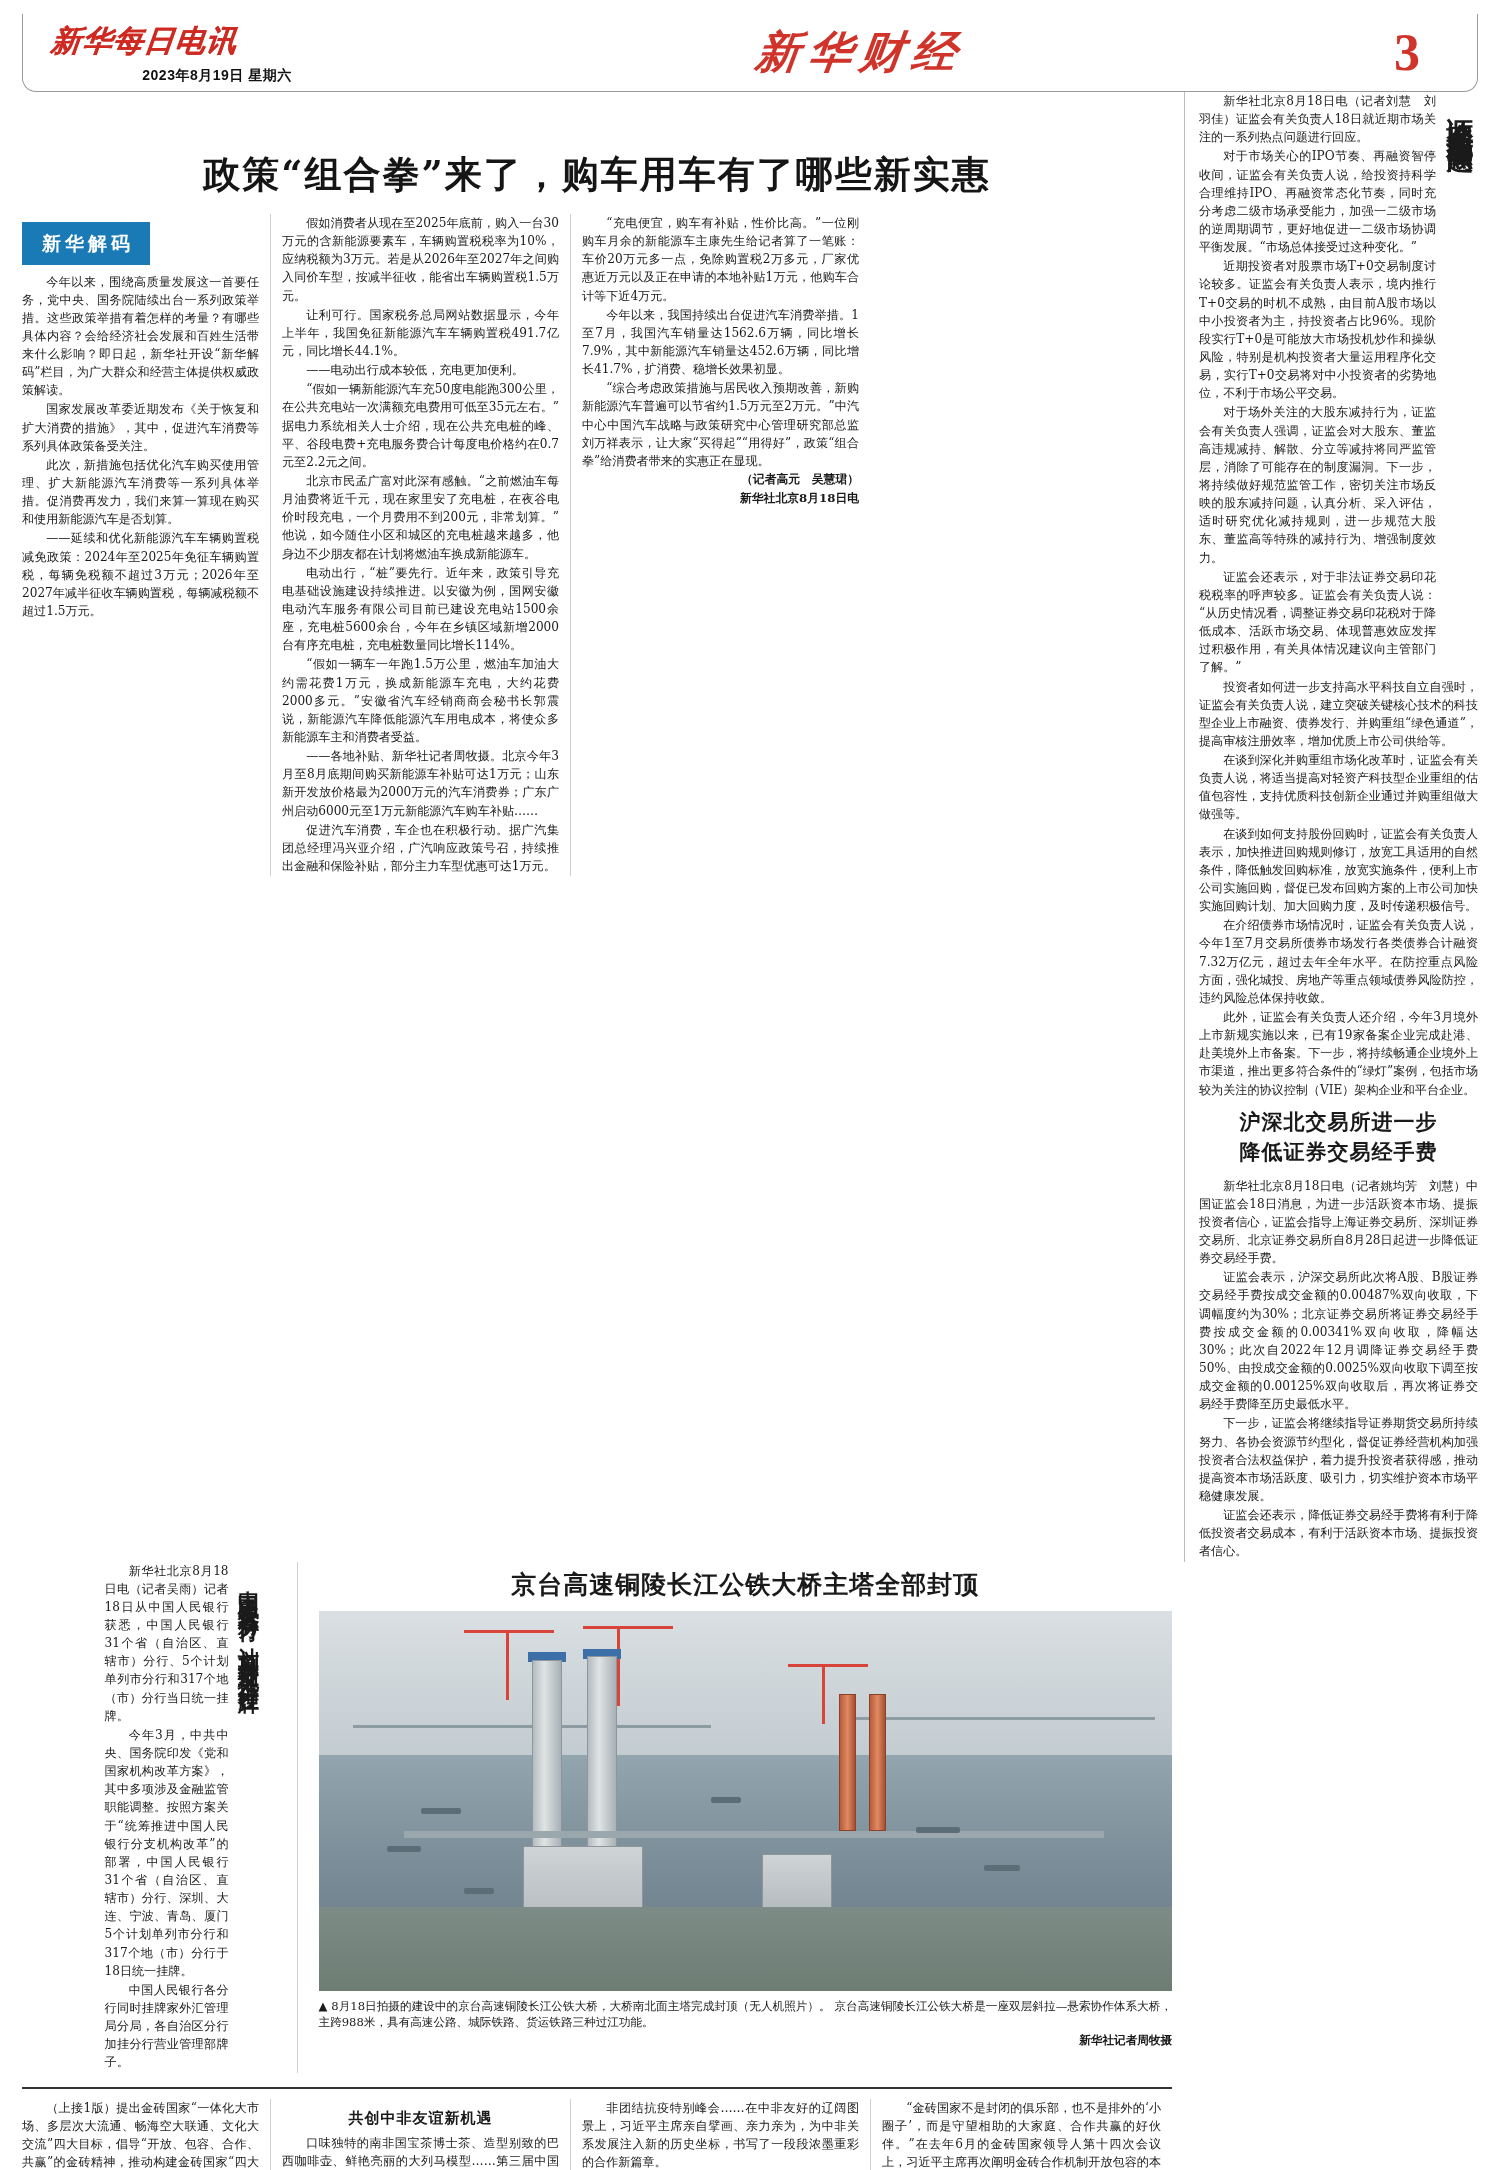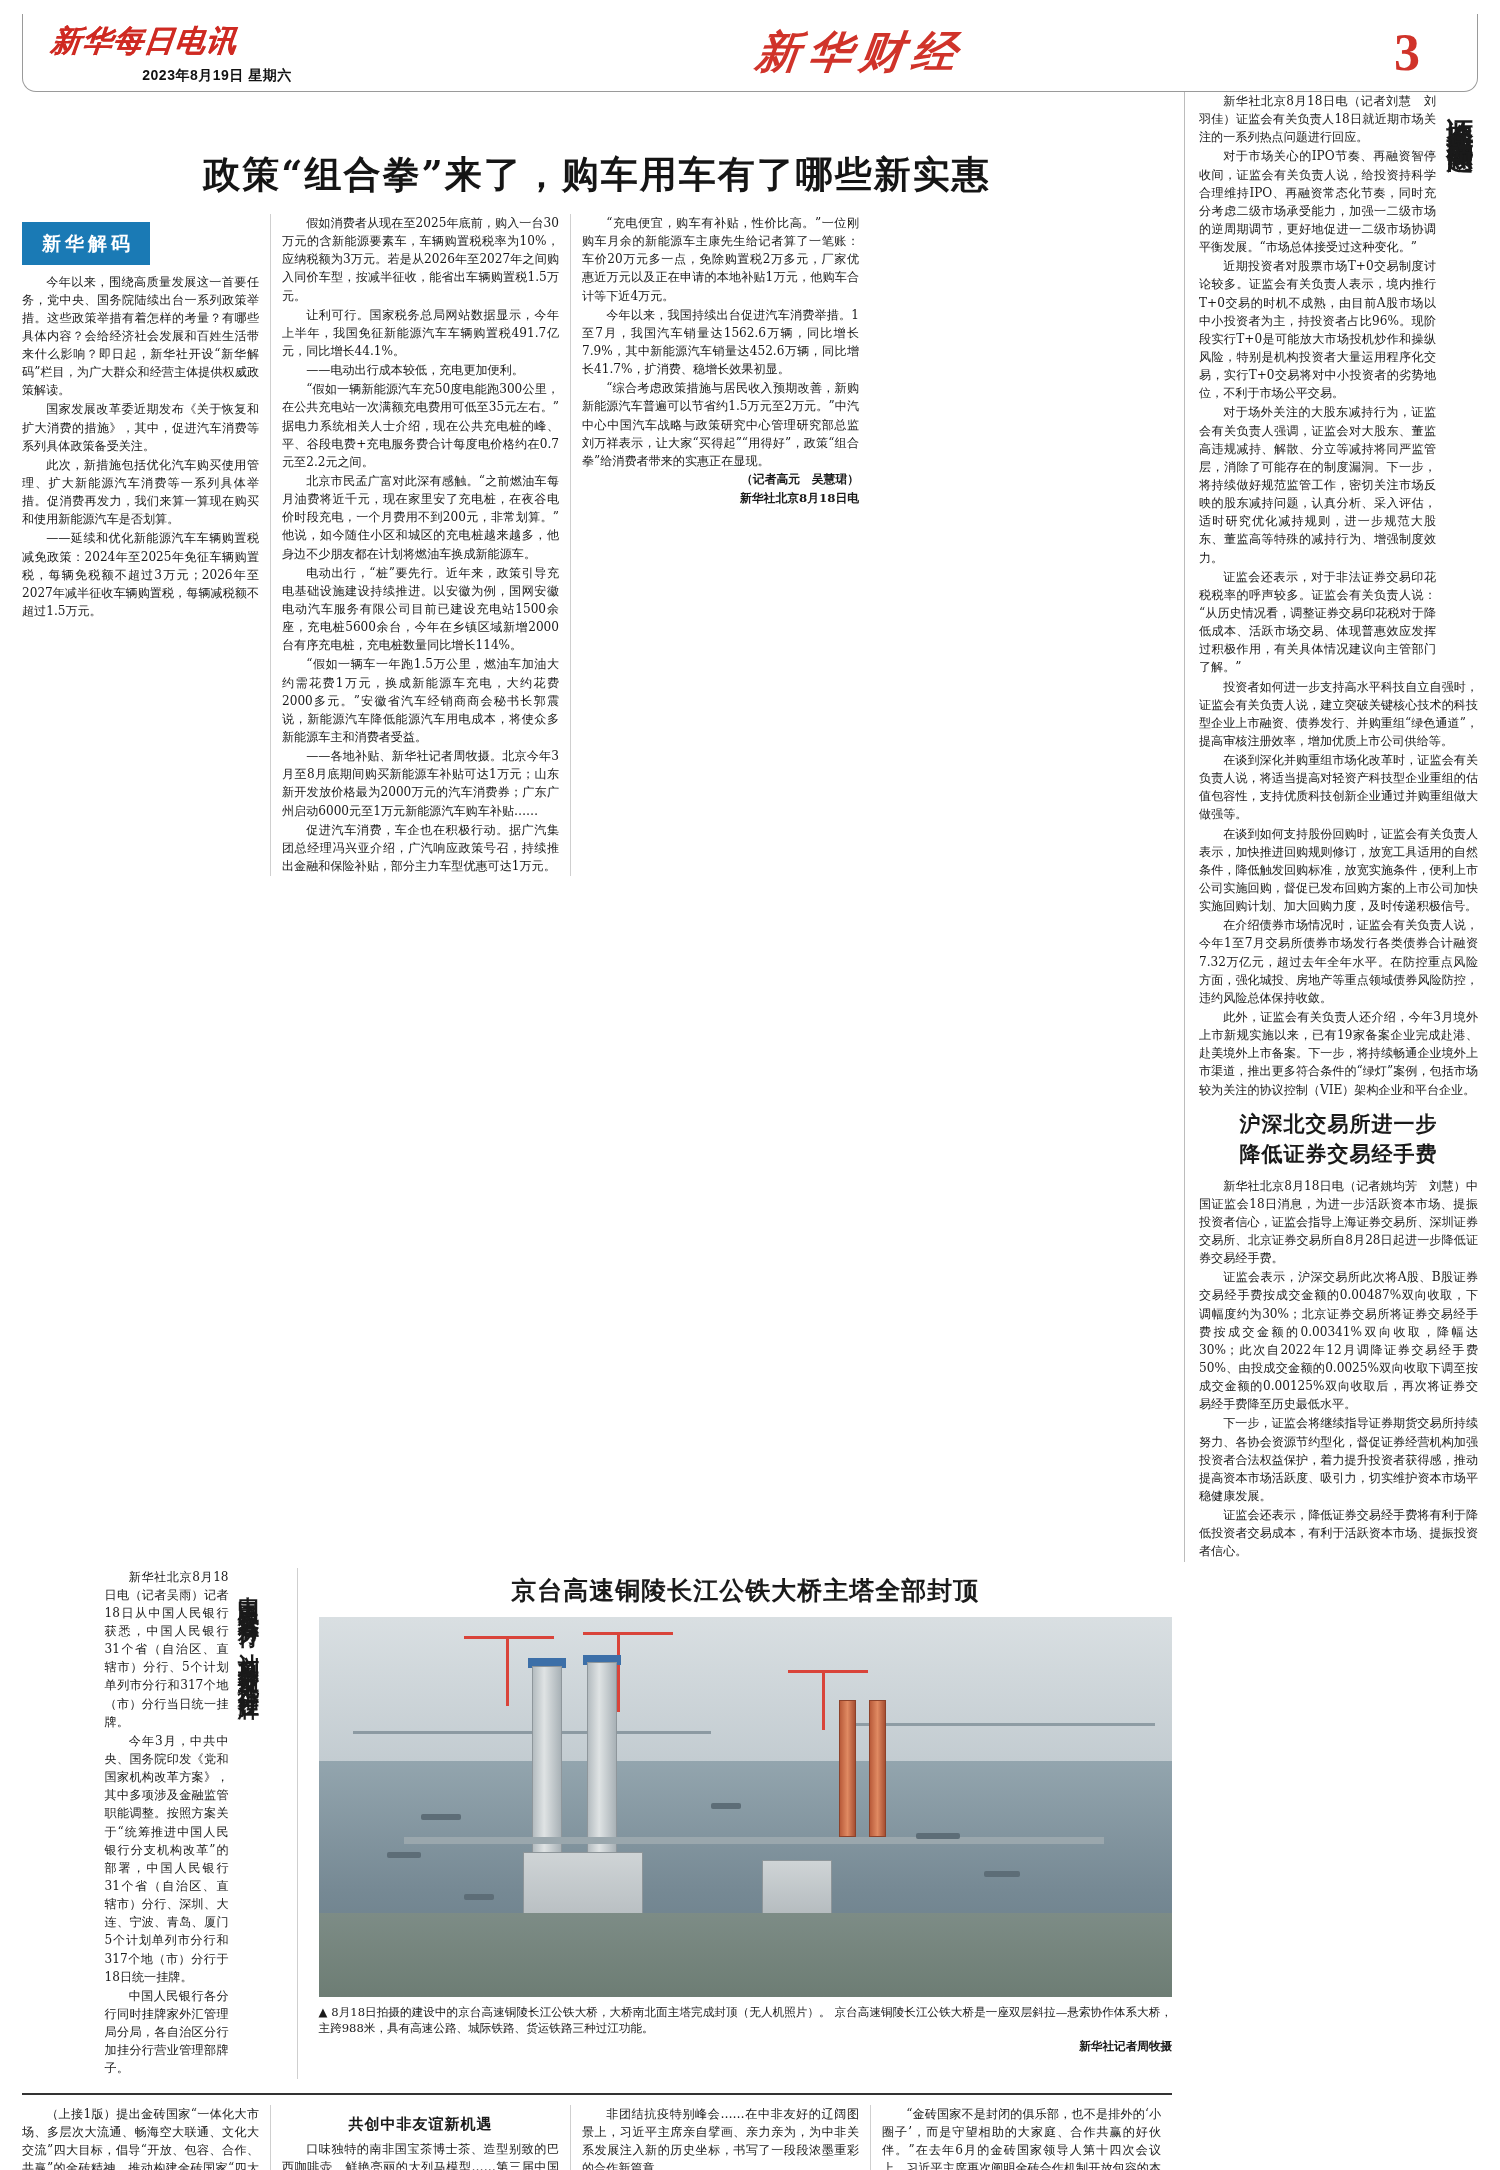--- a/index.html
+++ b/index.html
@@ -178,21 +178,21 @@
     font-family:"DejaVu Serif", serif;
     font-weight:bold;
     letter-spacing:3px;
   }
   .vhead.left { font-size:21px; height:390px; margin-top:12px; }
   .vhead.right { font-size:27px; height:565px; float:right; margin:4px 0 0 6px;}
 
   
   .sec-head {
     text-align:center;
-    font-family:Liberation Sans, sans-serif;
+    font-family:Liberation Mono, monospace;
     font-weight:bold;
     font-size:18px;
     letter-spacing:1px;
     margin:10px 0 7px 0;
   }
   .sec-head.big { font-size:21px; line-height:1.45; }
   .hr { border:0; border-top:1px solid #999; margin:10px 0; }
   .hr.thick { border-top:2px solid #333; }
 
   .bottomrow { display:flex; margin-top:10px; }
@@ -278,21 +278,21 @@
 降低证券交易经手费</div>
       <div style="font-size:12.1px; line-height:1.5; text-align:justify;">
         <p style="margin:0 0 1px; text-indent:2em;">新华社北京8月18日电（记者姚均芳　刘慧）中国证监会18日消息，为进一步活跃资本市场、提振投资者信心，证监会指导上海证券交易所、深圳证券交易所、北京证券交易所自8月28日起进一步降低证券交易经手费。</p>
         <p style="margin:0 0 1px; text-indent:2em;">证监会表示，沪深交易所此次将A股、B股证券交易经手费按成交金额的0.00487%双向收取，下调幅度约为30%；北京证券交易所将证券交易经手费按成交金额的0.00341%双向收取，降幅达30%；此次自2022年12月调降证券交易经手费50%、由投成交金额的0.0025%双向收取下调至按成交金额的0.00125%双向收取后，再次将证券交易经手费降至历史最低水平。</p>
         <p style="margin:0 0 1px; text-indent:2em;">下一步，证监会将继续指导证券期货交易所持续努力、各协会资源节约型化，督促证券经营机构加强投资者合法权益保护，着力提升投资者获得感，推动提高资本市场活跃度、吸引力，切实维护资本市场平稳健康发展。</p>
         <p style="margin:0 0 1px; text-indent:2em;">证监会还表示，降低证券交易经手费将有利于降低投资者交易成本，有利于活跃资本市场、提振投资者信心。</p>
       </div>
     </div>
   </div>
 
-  <div style="display:flex; width:1150px; margin-top:6px;gap:34px;">
+  <div style="display:flex; width:1150px; margin-top:0;gap:34px;">
     <div style="width:248px; display:flex; justify-content:flex-end;">
       <div style="font-size:12.1px; line-height:1.5; text-align:justify; width:130px; padding-right:6px;">
         <p style="margin:0 0 1px; text-indent:2em;">新华社北京8月18日电（记者吴雨）记者18日从中国人民银行获悉，中国人民银行31个省（自治区、直辖市）分行、5个计划单列市分行和317个地（市）分行当日统一挂牌。</p>
         <p style="margin:0 0 1px; text-indent:2em;">今年3月，中共中央、国务院印发《党和国家机构改革方案》，其中多项涉及金融监管职能调整。按照方案关于“统筹推进中国人民银行分支机构改革”的部署，中国人民银行31个省（自治区、直辖市）分行、深圳、大连、宁波、青岛、厦门5个计划单列市分行和317个地（市）分行于18日统一挂牌。</p>
         <p style="margin:0 0 1px; text-indent:2em;">中国人民银行各分行同时挂牌家外汇管理局分局，各自治区分行加挂分行营业管理部牌子。</p>
       </div>
       <div class="vhead left">中国人民银行各省份分行、计划单列市分行及地（市）分行挂牌</div>
     </div>
 
     <div style="width:902px; padding-left:21px; border-left:1px solid #cfcfcf;">

